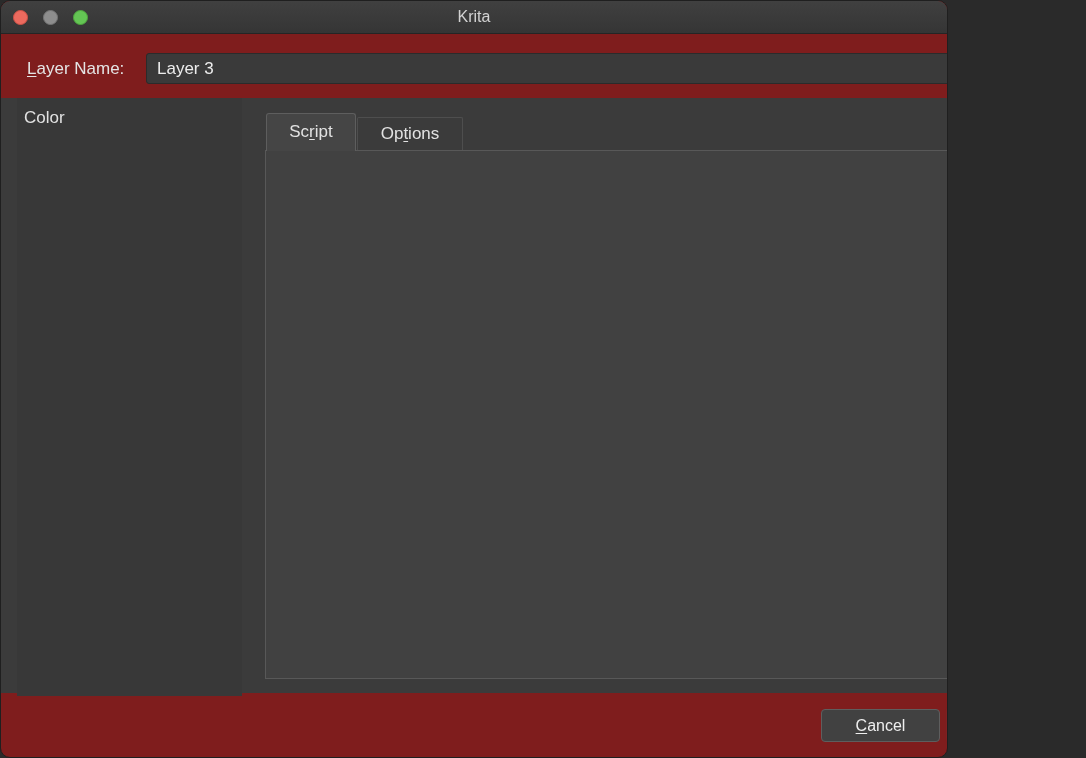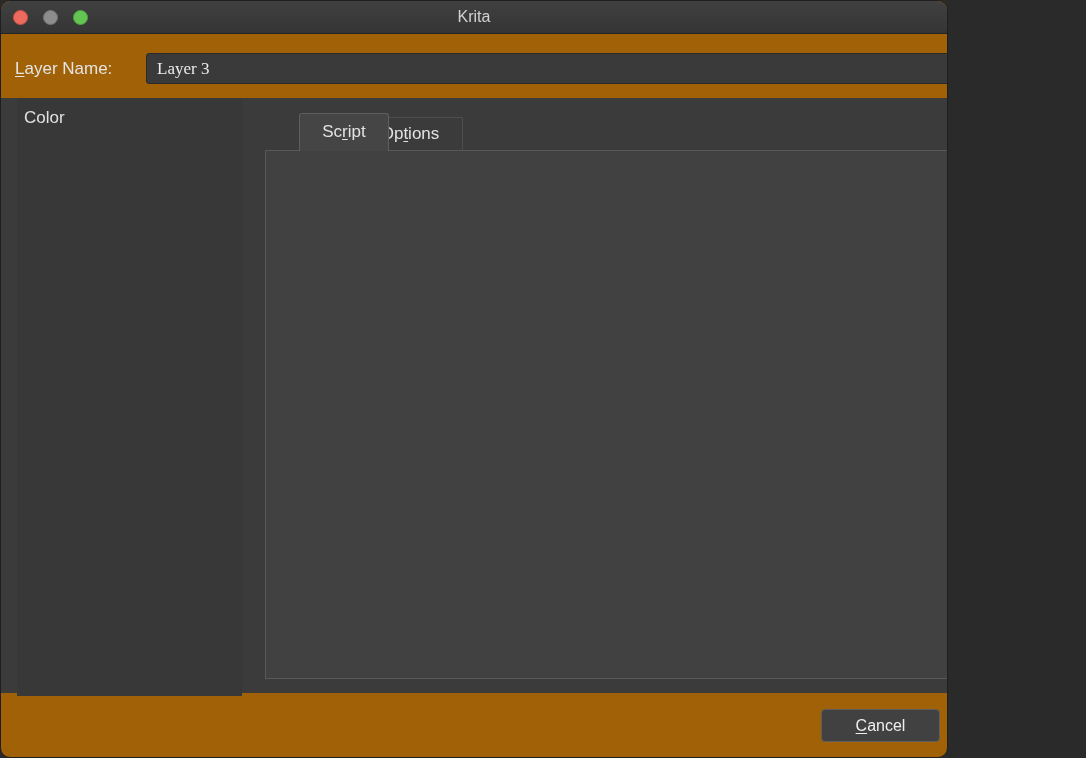--- a/index.html
+++ b/index.html
@@ -1,49 +1,49 @@
 <!DOCTYPE html>
 <html><head>
 <meta charset="utf-8">
 <style>
   * { box-sizing: border-box; margin: 0; padding: 0; }
   html,body { width:1086px; height:758px; background:#2a2a2a; font-family:"Liberation Sans", sans-serif; }
   .window {
     position:absolute; left:0; top:0; width:948px; height:758px;
-    background:#a16207; border-radius:10px; overflow:hidden;
+    background:#7f1d1d; border-radius:10px; overflow:hidden;
     border:1px solid #1f1f1f; color:#e2e2e2;
   }
   .titlebar {
     position:absolute; left:0; top:0; width:100%; height:33px;
     background:linear-gradient(#404040,#353535);
     border-bottom:1px solid #252525;
   }
   .title { text-align:center; line-height:32px; font-size:16px; color:#d2d2d2; }
   .lights { position:absolute; left:12px; top:9px; display:flex; gap:15px; }
   .light { width:15px; height:15px; border-radius:50%; display:inline-block; }
   .light.red   { background:#ec6a5e; border:1px solid #ce5247; }
   .light.gray  { background:#8d8d8d; border:1px solid #757575; }
   .light.green { background:#64c554; border:1px solid #4fa53f; }
 
   .central-band { position:absolute; left:0; top:97px; width:1086px; height:595px; background:#3b3b3b; }
 
-  .lbl { font-size:17px; color:#e4e4e4; }
+  .lbl { font-size:17px; color:#e4e4e4;margin-left:12px; }
   .field {
     background:#3a3a3a; border:1px solid #2b2b2b; border-radius:3px;
-    color:#ececec; font-size:17px; padding:0 10px; font-family:Liberation Serif, serif;
+    color:#ececec; font-size:17px; padding:0 10px; font-family:Liberation Sans, sans-serif;
     outline:none;
   }
   .field::placeholder { color:#8f8f8f; }
 
   .gen-list { position:absolute; left:16px; top:97px; width:225px; height:598px; background:#383838; padding-top:8px; }
   .gen-item { height:24px; line-height:24px; padding-left:7px; font-size:17px; color:#e2e2e2; }
   .gen-item.selected { background:#5d7f9d; color:#ffffff; }
 
   .tab { position:absolute; text-align:center; font-size:17px; color:#e2e2e2; }
-  .tab-active { background:#454545; border:1px solid #5e5e5e; border-bottom:none; border-radius:3px 3px 0 0; z-index:3; line-height:36px;margin-left:33px; }
+  .tab-active { background:#454545; border:1px solid #5e5e5e; border-bottom:none; border-radius:3px 3px 0 0; z-index:3; line-height:36px; }
   .tab-inactive { background:#3b3b3b; border:1px solid #4e4e4e; border-bottom:none; border-radius:2px 2px 0 0; z-index:1; line-height:32px; }
 
   .pane { position:absolute; left:264px; top:149px; width:789px; height:529px; background:#414141; border:1px solid #585858; z-index:2; }
 
   .btnish { background:#464646; border:1px solid #5e5e5e; border-radius:3px; color:#e6e6e6; font-size:17px; display:flex; align-items:center; justify-content:center; }
   .combo { position:absolute; background:#3c3c3c; border:1px solid #2b2b2b; border-radius:2px; font-size:17px; color:#e8e8e8; line-height:29px; padding-left:10px; }
   .combo .arr { position:absolute; right:12px; top:0; color:#b8b8b8; font-size:10px; line-height:29px; font-family:"DejaVu Sans",sans-serif; }
 
   .gridw { position:absolute; left:283px; top:236px; width:509px; height:355px; background:#303030; border:1px solid #262626; }
   .thumb { position:absolute; width:90px; height:90px; overflow:hidden; background:#555; }

